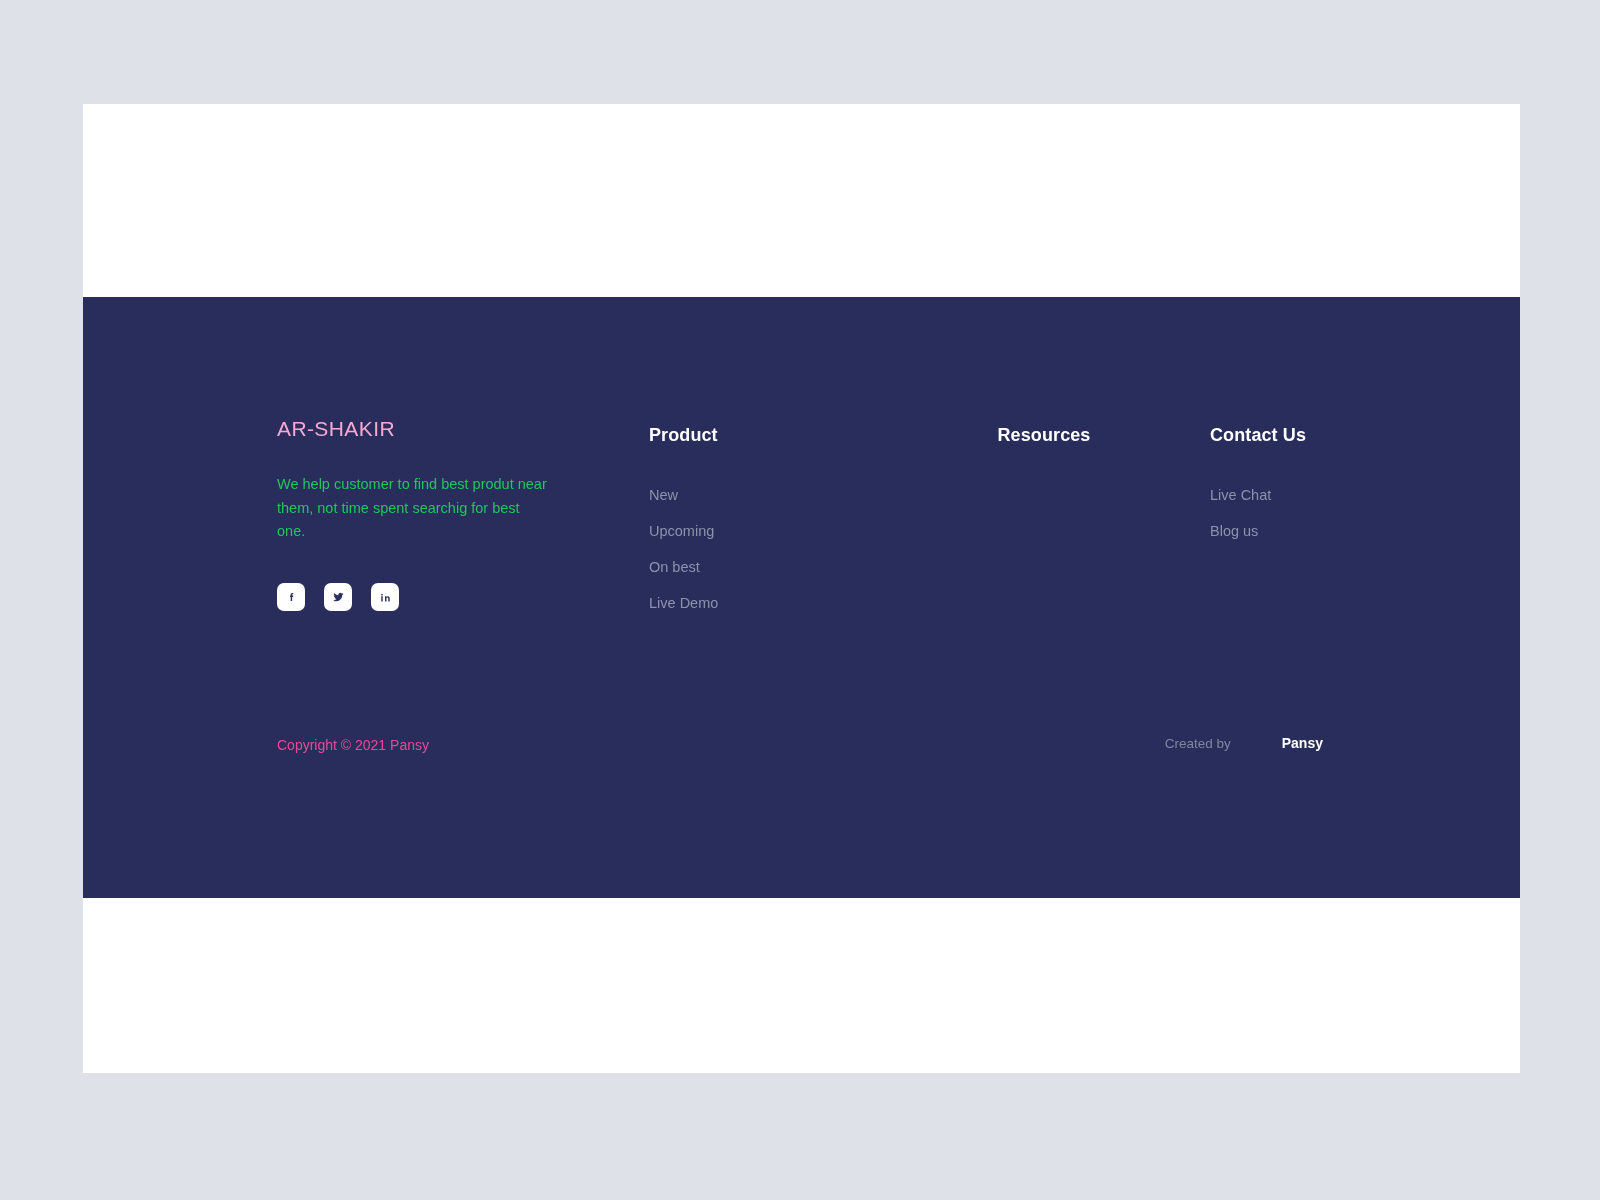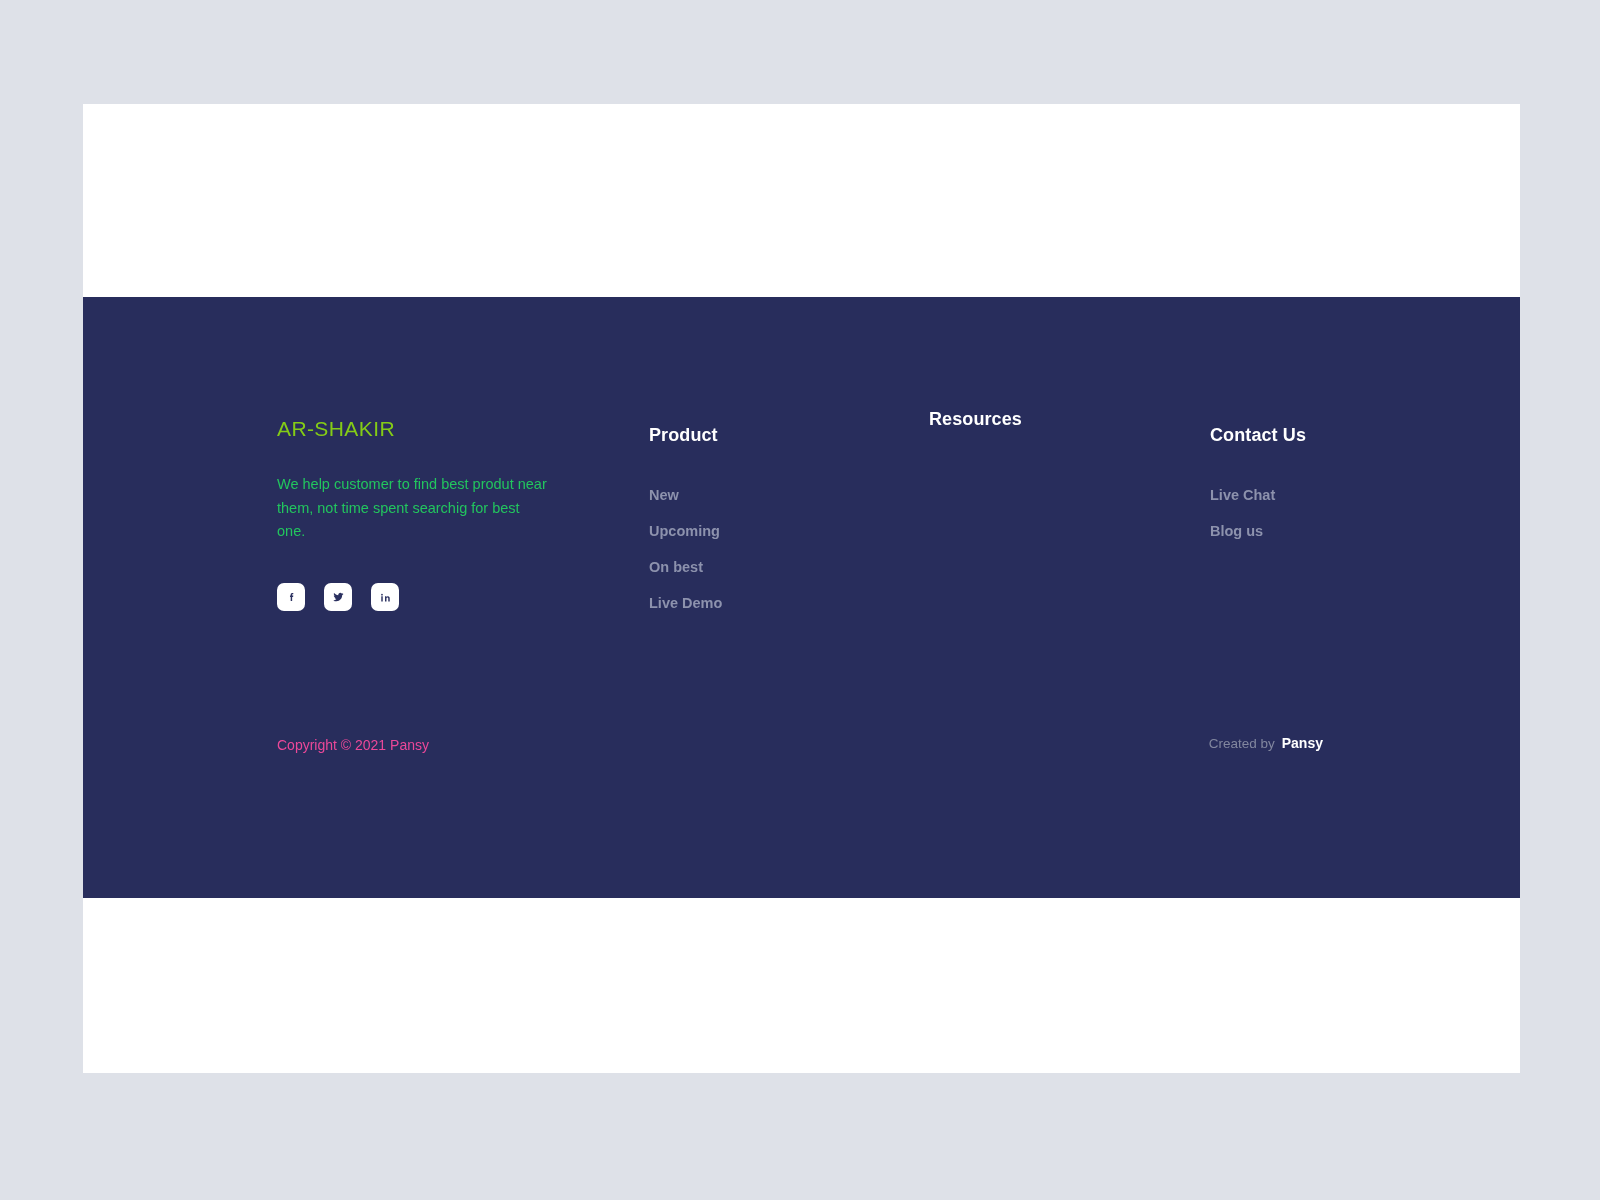--- a/index.html
+++ b/index.html
@@ -31,28 +31,28 @@
   .footer-cols{
     position:absolute;
     left:0; top:0;
     width:100%; height:100%;
   }
 
   .col{ position:absolute; }
 
   .col-brand   { left:194px; top:119px; width:300px; }
   .col-product { left:566px; top:128px; width:230px; }
-  .col-resources{ left:846px; top:112px; width:230px; }
+  .col-resources{ left:846px; top:128px; width:230px;text-align:center; }
   .col-contact { left:1127px; top:128px; width:230px; }
 
   .brand-title{
     font-size:21px;
     font-weight:400;
     letter-spacing:.4px;
-    color:#84cc16;
+    color:#f9a8d4;
     line-height:1.2;
     white-space:nowrap;
   }
 
   .brand-desc{
     margin-top:32px;
     font-size:14.5px;
     line-height:23.5px;
     color:#22c55e;
     width:272px;
@@ -60,21 +60,21 @@
 
   .col-head{
     font-size:18px;
     font-weight:700;
     color:#ffffff;
     letter-spacing:.1px;
     line-height:1.2;
     white-space:nowrap;
   }
 
-  .link-list{ list-style:none; margin-top:30px;font-weight:bold; }
+  .link-list{ list-style:none; margin-top:30px; }
 
   .link-list li{ margin-bottom:0; }
 
   .footer-link{
     display:block;
     font-size:14.5px;
     line-height:36.2px;
     color:#8d92ad;
     text-decoration:none;
     white-space:nowrap;
@@ -126,20 +126,21 @@
   .created-label{
     font-size:13.5px;
     color:#82879f;
   }
   .created-brand{
     font-size:14px;
     font-weight:700;
     color:#ffffff;
     text-decoration:none;
     cursor:pointer;
+    margin-left:44px;
   }
 </style>
 </head>
 <body>
 
 <div class="page-card">
 
   <footer class="footer">
     <div class="footer-cols">
 

